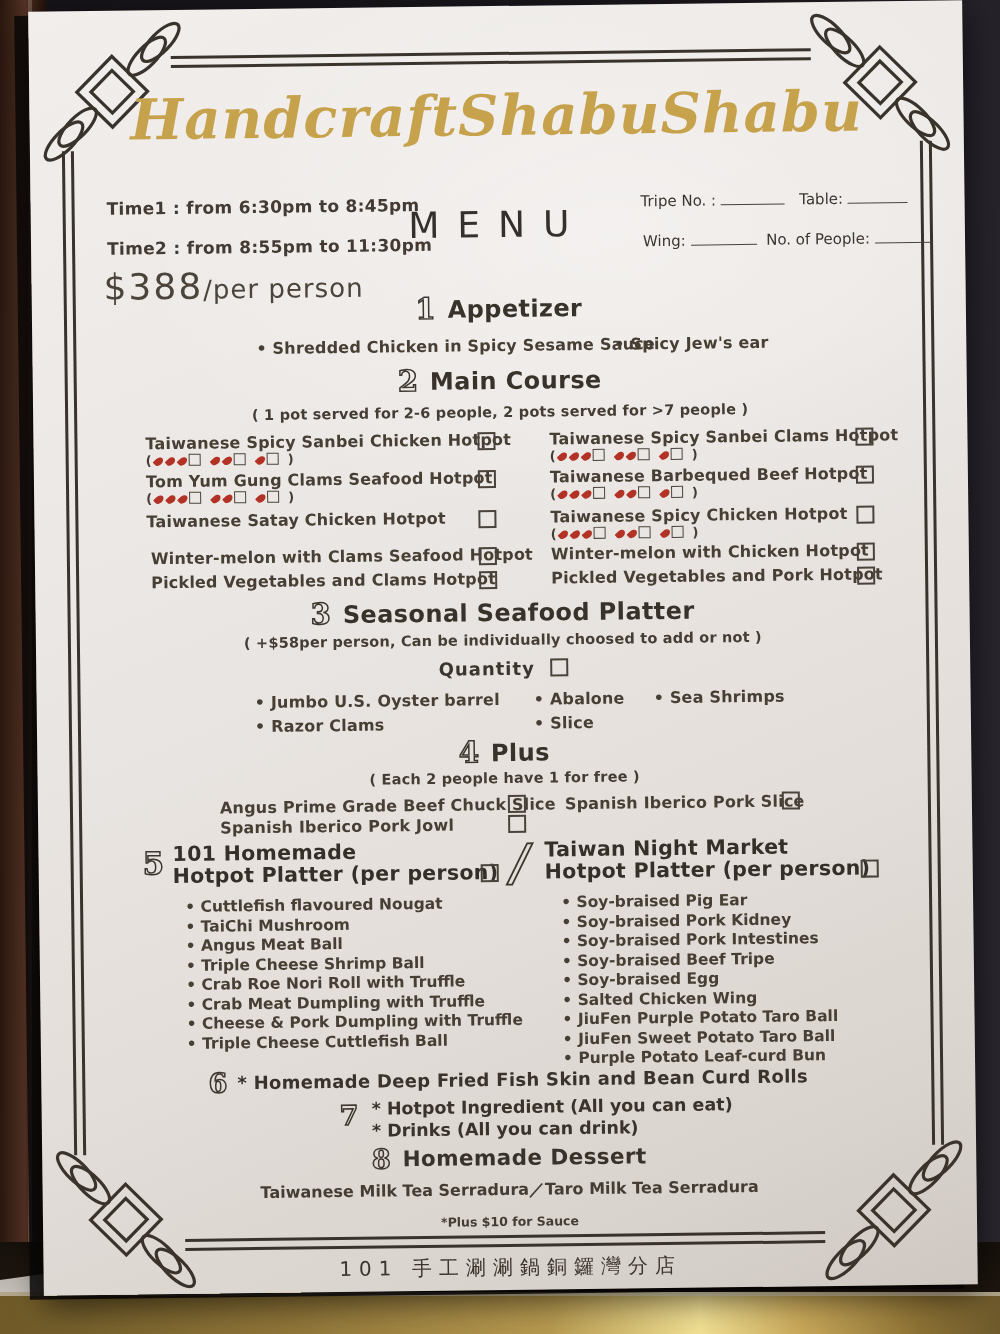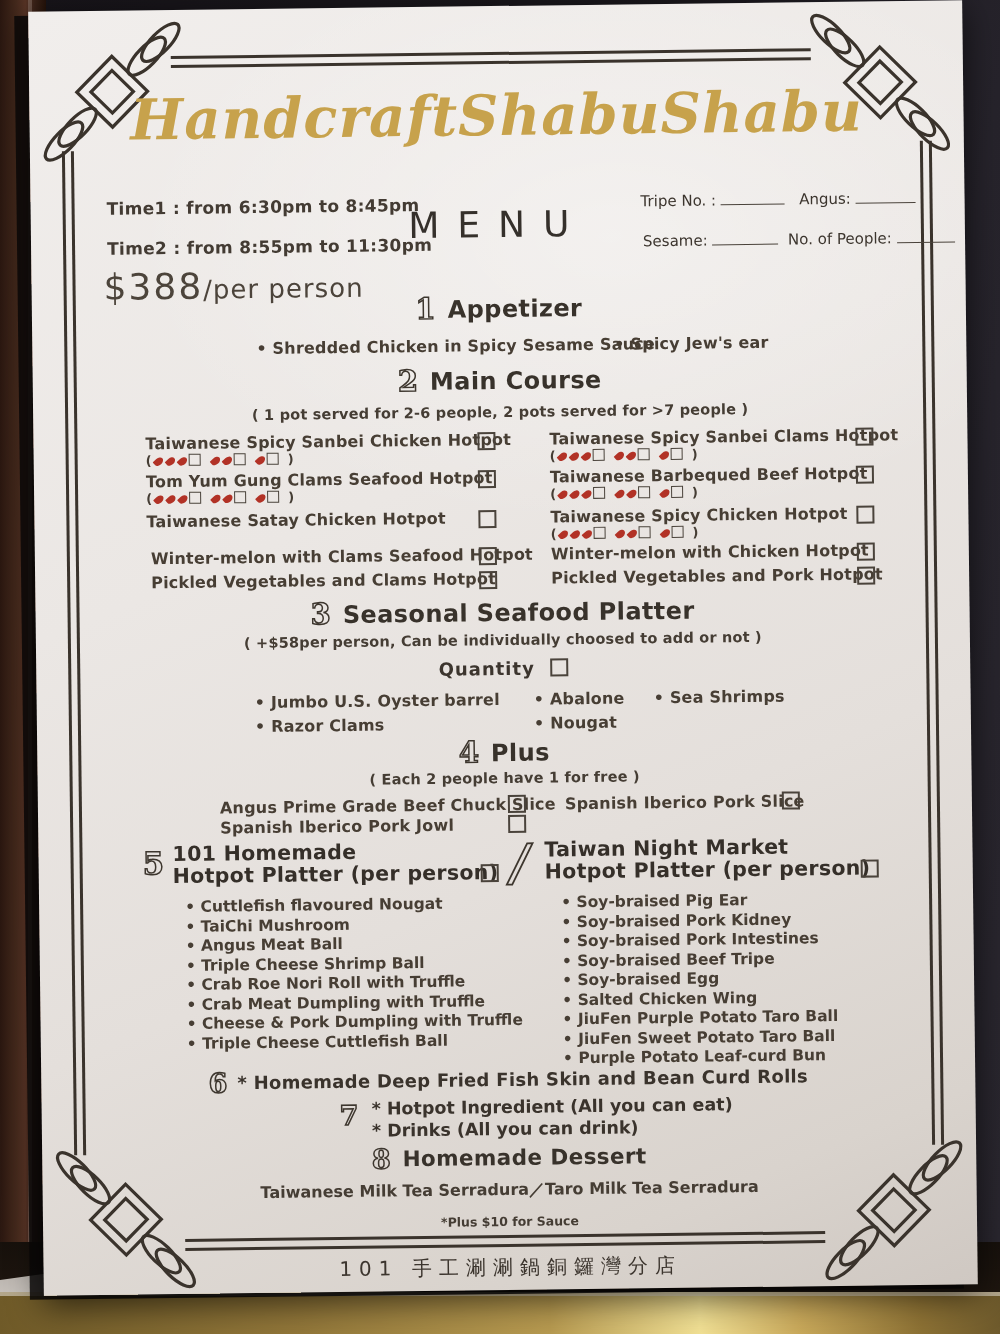--- a/index.html
+++ b/index.html
@@ -142,25 +142,25 @@
     </div>
 
     <div class="abs ctr title" style="top:76px;">HandcraftShabuShabu</div>
     <div class="abs time-line" style="left:76px;top:188px;">Time1 : from 6:30pm to 8:45pm</div>
     <div class="abs time-line" style="left:76px;top:228px;">Time2 : from 8:55pm to 11:30pm</div>
     <div class="abs ctr menu-word" style="top:198px;">MENU</div>
 
     <div class="abs field-line" style="left:610px;top:188px;white-space:nowrap;">
       <span>Tripe No. :</span>
       <span class="blank" style="width:64px;"></span>
-      &nbsp;&nbsp;<span>Angus:</span>
+      &nbsp;&nbsp;<span>Table:</span>
       <span class="blank" style="width:60px;"></span>
     </div>
     <div class="abs field-line" style="left:612px;top:228px;white-space:nowrap;">
-      <span>Sesame:</span>
+      <span>Wing:</span>
       <span class="blank" style="width:66px;"></span>
       &nbsp;<span>No. of People:</span>
       <span class="blank" style="width:58px;"></span>
     </div>
 
     <div class="abs price" style="left:72px;top:256px;white-space:nowrap;">
       <span class="amt">$388</span><span class="per">/per person</span>
     </div>
 
     <div class="abs ctr" style="top:288px;"><span class="sec-head">
@@ -215,21 +215,21 @@
     </div>
     <div class="abs ctr note" style="top:626px;">( +$58per person, Can be individually choosed to add or not )</div>
     <div class="abs ctr" style="top:652px;">
       <span style="font-size:18px;font-weight:700;color:#3c352e;letter-spacing:1px;">Quantity</span>
       <span class="box" style="margin-left:10px;"></span>
     </div>
     <div class="abs item bullet" style="left:218px;top:684px;">Jumbo U.S. Oyster barrel</div>
     <div class="abs item bullet" style="left:497px;top:684px;">Abalone</div>
     <div class="abs item bullet" style="left:617px;top:684px;">Sea Shrimps</div>
     <div class="abs item bullet" style="left:218px;top:708px;">Razor Clams</div>
-    <div class="abs item bullet" style="left:497px;top:708px;">Nougat</div>
+    <div class="abs item bullet" style="left:497px;top:708px;">Slice</div>
 
     <div class="abs ctr" style="top:732px;"><span class="sec-head">
       <span class="sec-num">4</span>
       <span class="sec-title">Plus</span>
         </span>
     </div>
     <div class="abs ctr note" style="top:764px;">( Each 2 people have 1 for free )</div>
     <div class="abs item" style="left:182px;top:789px;">Angus Prime Grade Beef Chuck Slice</div>
     <span class="abs box" style="left:470px;top:789px;"></span>
     <div class="abs item" style="left:527px;top:789px;">Spanish Iberico Pork Slice</div>

